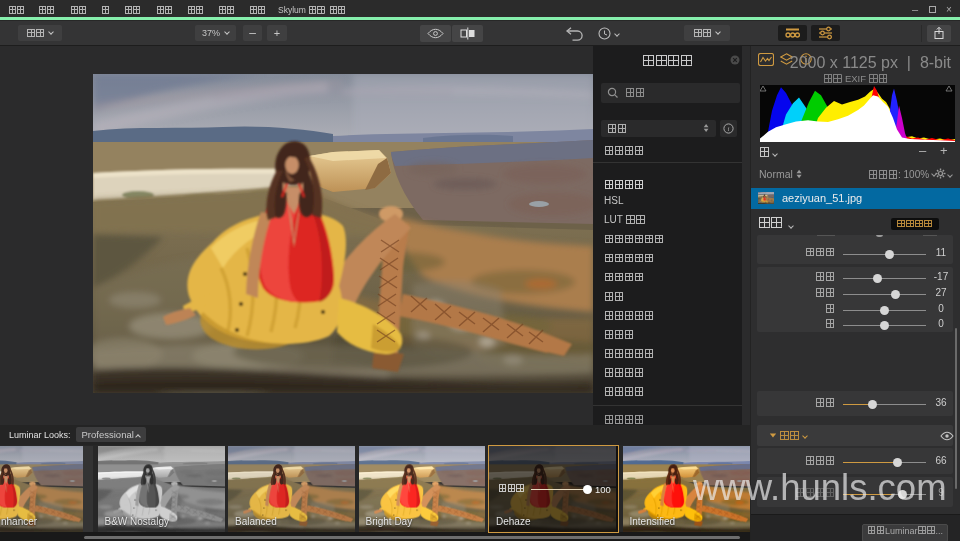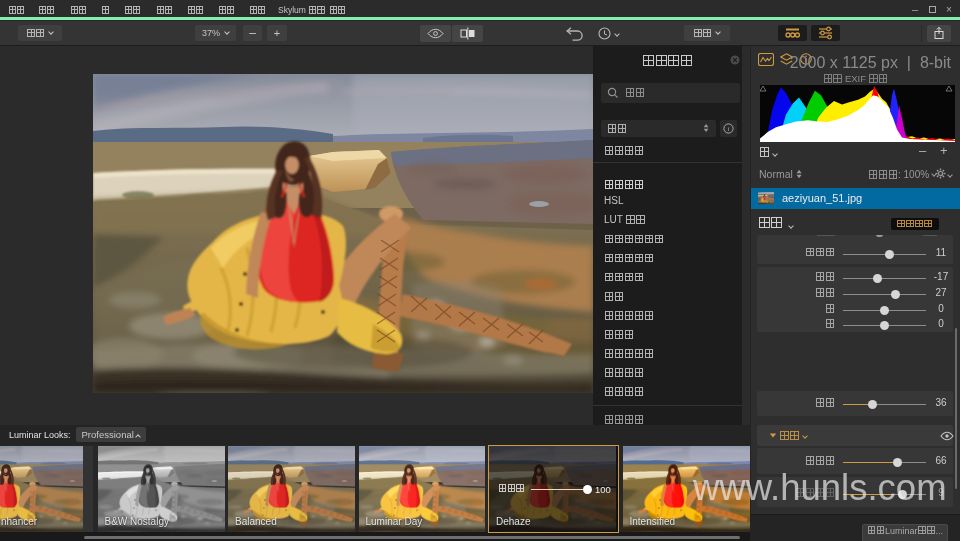--- a/index.html
+++ b/index.html
@@ -271,21 +271,21 @@
       <span class="tlabel" style="left:1px">nhancer</span>
     </div>
 <div class="thumb" style="left:97.5px;width:127px"><svg style="filter:grayscale(1) brightness(1.1)" width="127" height="86" viewBox="0 0 500 319" preserveAspectRatio="xMidYMid slice">
         <use href="#scene"></use>
       </svg><span class="tlabel">B&amp;W Nostalgy</span></div>
 <div class="thumb" style="left:228px;width:127px"><svg width="127" height="86" viewBox="0 0 500 319" preserveAspectRatio="xMidYMid slice">
         <use href="#scene"></use>
       </svg><span class="tlabel">Balanced</span></div>
 <div class="thumb" style="left:358.5px;width:126px"><svg style="filter:brightness(1.08) saturate(1.08)" width="127" height="86" viewBox="0 0 500 319" preserveAspectRatio="xMidYMid slice">
         <use href="#scene"></use>
-      </svg><span class="tlabel">Luminar Day</span></div>
+      </svg><span class="tlabel">Bright Day</span></div>
 <div class="thumb" style="left:488px;width:130.5px;top:444.5px;height:88px;border:1.5px solid #cf9a41;background:#222">
 <svg width="127" height="86" viewBox="0 0 500 319" preserveAspectRatio="xMidYMid slice">
         <use href="#scene"></use>
       </svg>
 <div style="position:absolute;inset:0;background:rgba(8,6,5,.62)"></div>
 <span class="abs cj" style="left:9px;top:38px;font-size:9px;color:#ddd"><i class="h"></i><i class="h"></i><i class="h"></i></span>
 <span class="abs" style="left:42px;top:43px;width:56px;height:1.5px;background:#e8dcc0"></span>
 <span class="abs" style="left:94px;top:39px;width:9px;height:9px;border-radius:50%;background:#fff"></span>
 <span class="abs" style="left:106px;top:38px;font-size:9.5px;color:#eee">100</span>
 <span class="tlabel">Dehaze</span></div>

